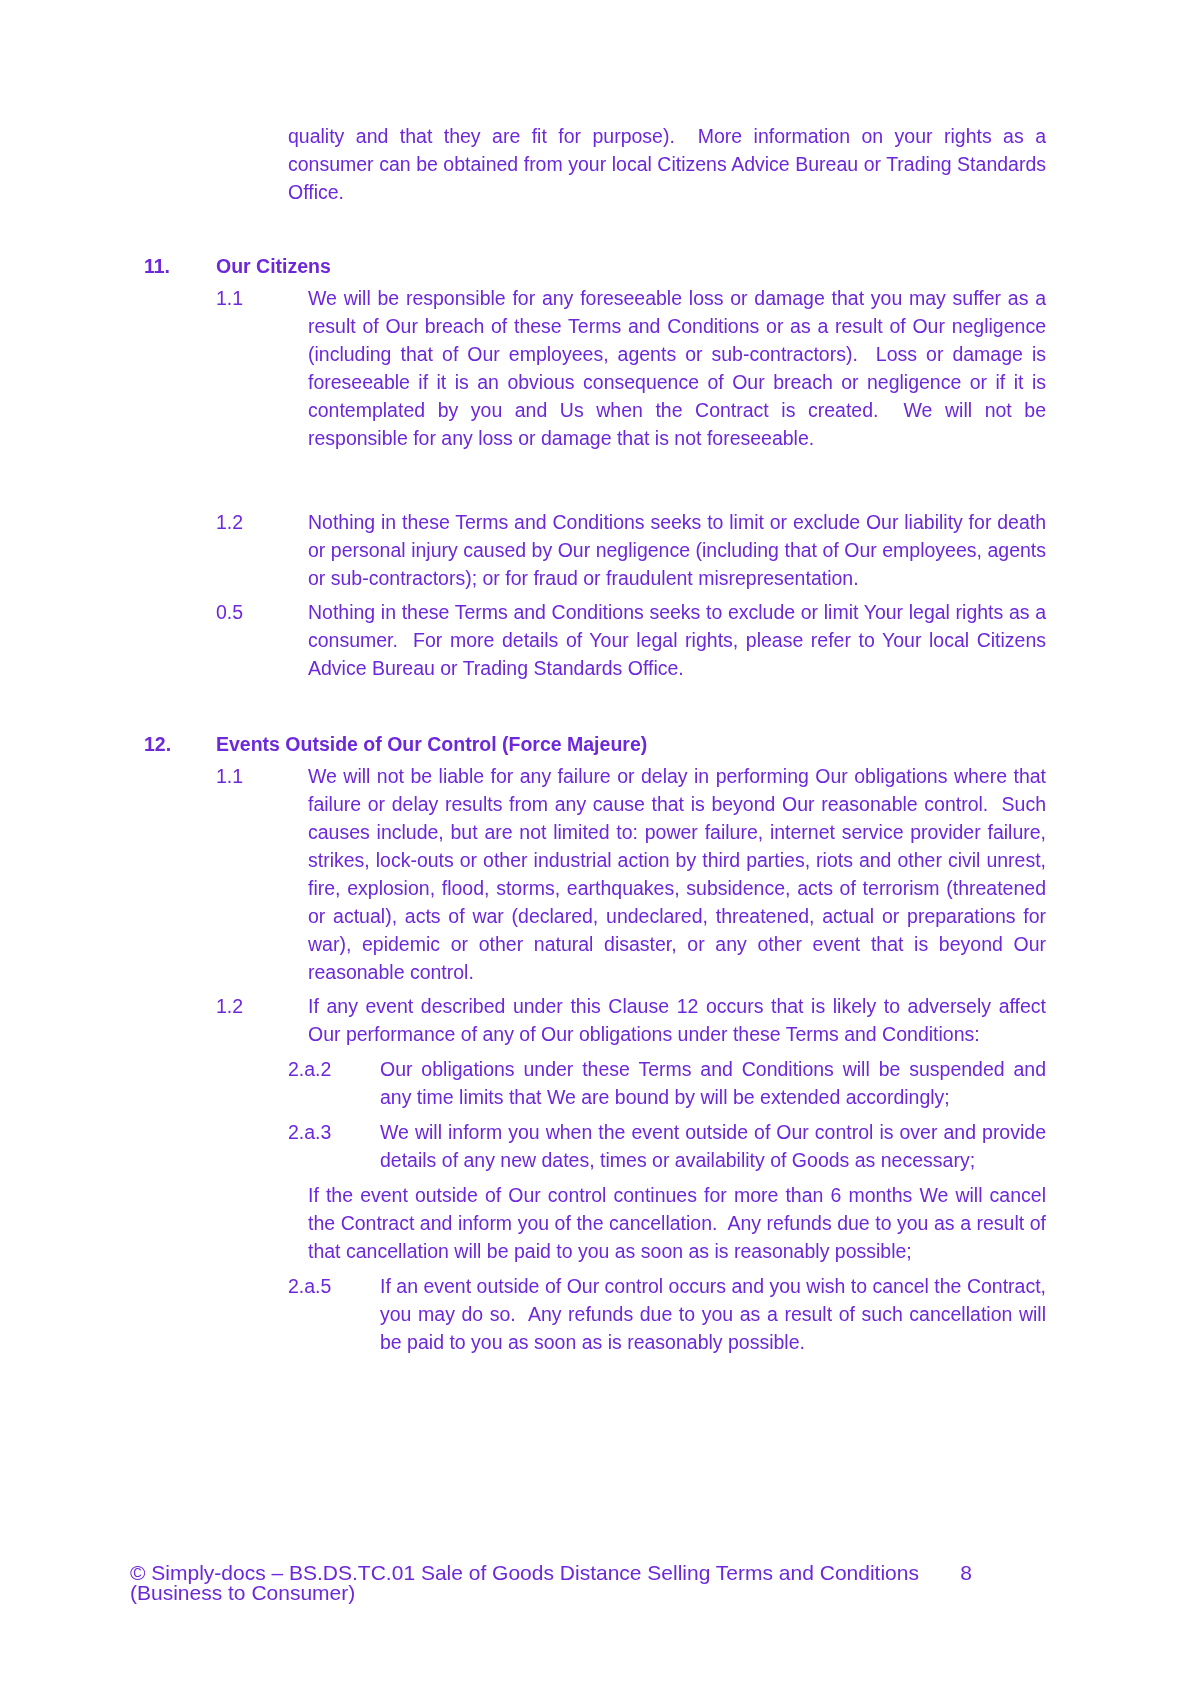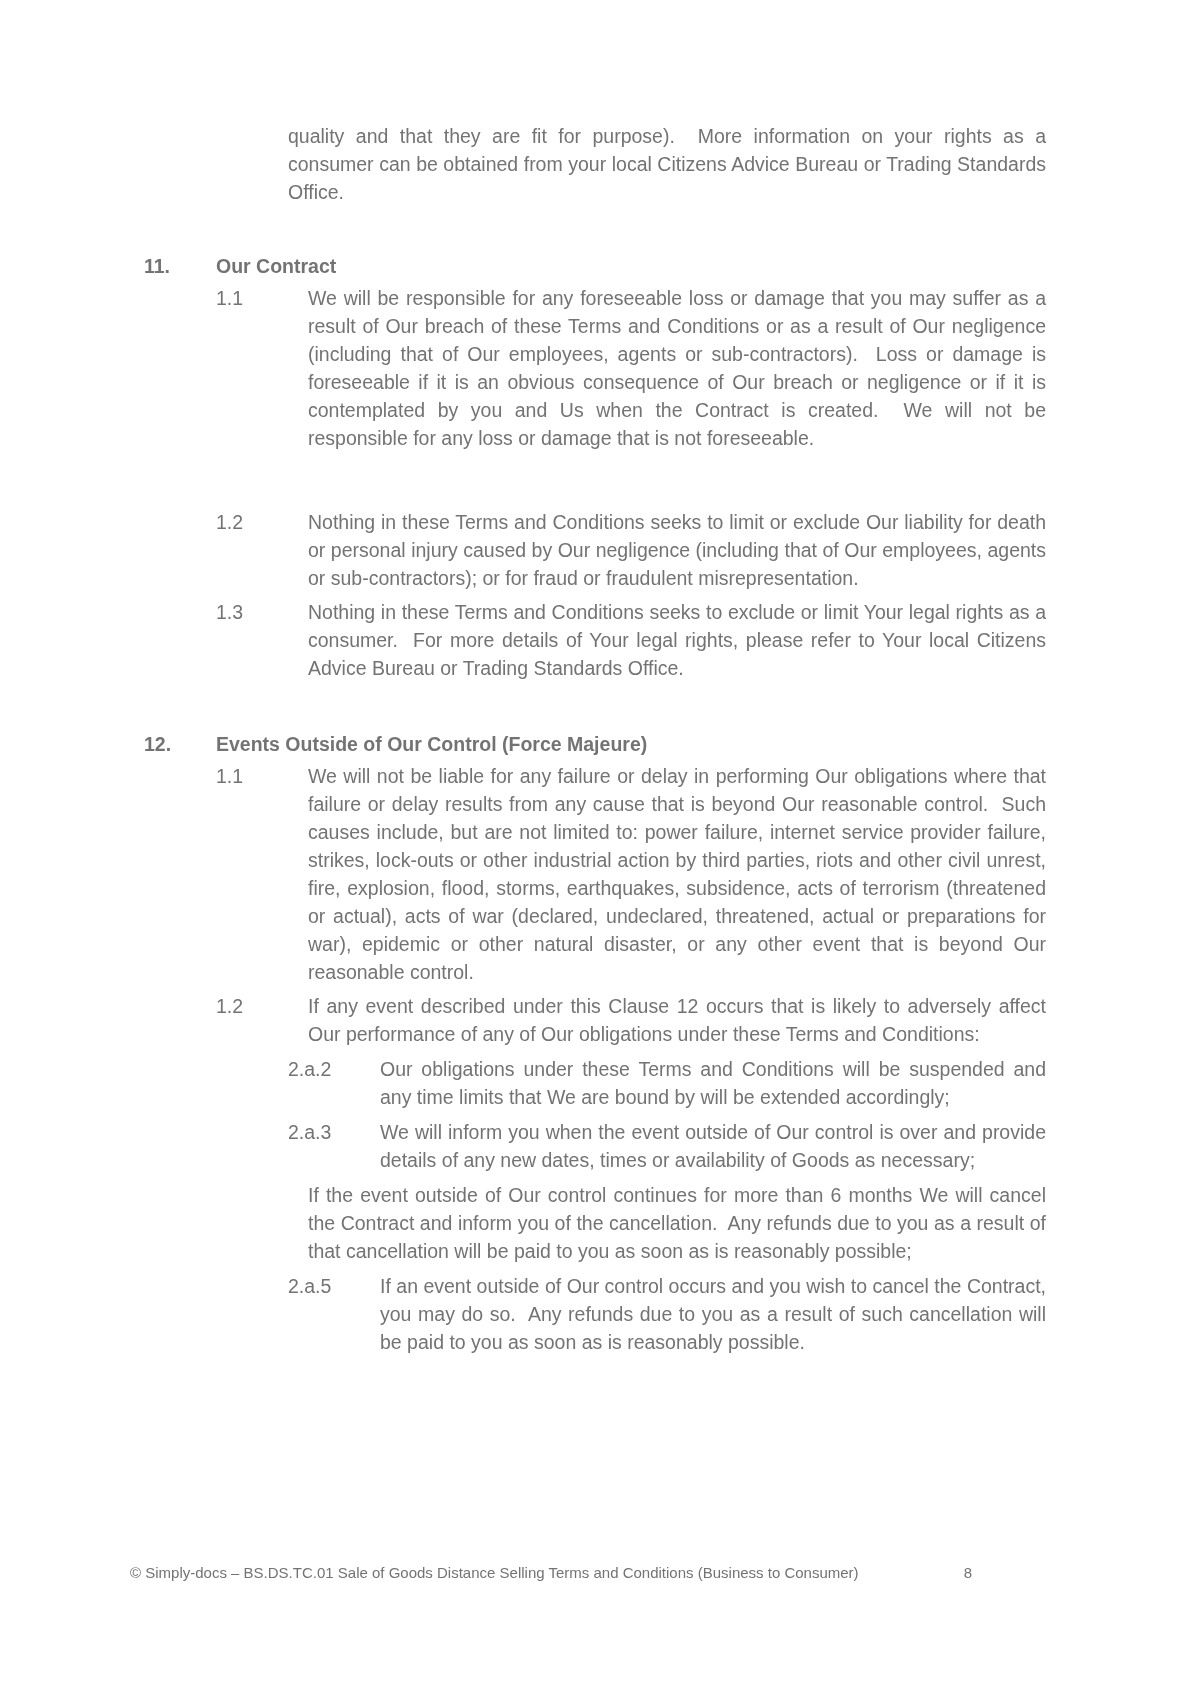--- a/index.html
+++ b/index.html
@@ -1,21 +1,21 @@
 <!DOCTYPE html>
 <html><head>
 <meta charset="utf-8">
 <style>
   html, body { margin: 0; padding: 0; background: #ffffff; }
   .page {
     position: relative;
     width: 1190px;
     height: 1684px;
     background: #ffffff;
-    color: #737373;
+    color: #6d28d9;
     font-family: "Liberation Sans", "DejaVu Sans", sans-serif;
     font-size: 19.5px;
     line-height: 28px;
     overflow: hidden;
     box-sizing: border-box;
   }
   .content {
     position: absolute;
     left: 144px;
     top: 122px;
@@ -60,50 +60,50 @@
   .s-num { flex: 0 0 72px; }
   .s-text { flex: 1; }
   
   .footer {
     position: absolute;
     left: 130px;
     top: 1563px;
     width: 842px;
     display: flex;
     justify-content: space-between;
-    font-size: 15px;
+    font-size: 21px;
     line-height: 20px;
   }
 </style>
 </head>
 <body>
 
 <div class="page">
   <div class="content">
 
     <p class="continuation jtext">quality and that they are fit for purpose).  More information on your rights as a consumer can be obtained from your local Citizens Advice Bureau or Trading Standards Office.</p>
 
     <div>
       <div class="heading-row">
         <span class="h-num">11.</span>
-        <span class="h-title">Our Contract</span>
+        <span class="h-title">Our Citizens</span>
       </div>
 
       <div class="clause gap-xl">
         <span class="c-num">1.1</span>
         <p class="c-text jtext">We will be responsible for any foreseeable loss or damage that you may suffer as a result of Our breach of these Terms and Conditions or as a result of Our negligence (including that of Our employees, agents or sub-contractors).  Loss or damage is foreseeable if it is an obvious consequence of Our breach or negligence or if it is contemplated by you and Us when the Contract is created.  We will not be responsible for any loss or damage that is not foreseeable.</p>
       </div>
 
       <div class="clause">
         <span class="c-num">1.2</span>
         <p class="c-text jtext">Nothing in these Terms and Conditions seeks to limit or exclude Our liability for death or personal injury caused by Our negligence (including that of Our employees, agents or sub-contractors); or for fraud or fraudulent misrepresentation.</p>
       </div>
 
       <div class="clause">
-        <span class="c-num">1.3</span>
+        <span class="c-num">0.5</span>
         <p class="c-text jtext">Nothing in these Terms and Conditions seeks to exclude or limit Your legal rights as a consumer.  For more details of Your legal rights, please refer to Your local Citizens Advice Bureau or Trading Standards Office.</p>
       </div>
     </div>
 
     <div>
       <div class="heading-row section-gap">
         <span class="h-num">12.</span>
         <span class="h-title">Events Outside of Our Control (Force Majeure)</span>
       </div>
 

